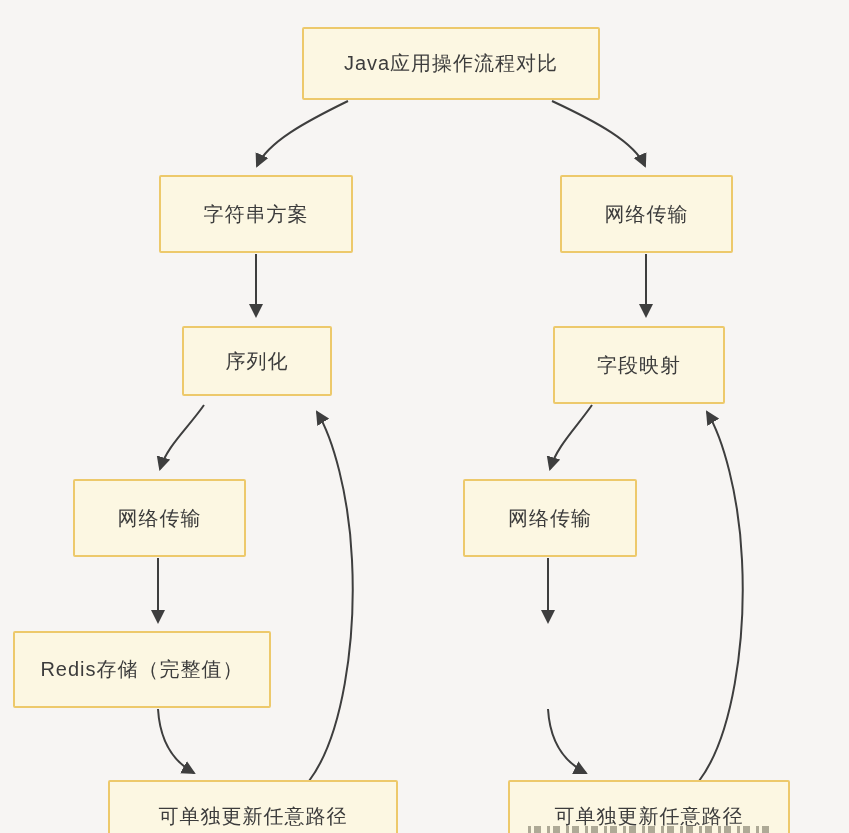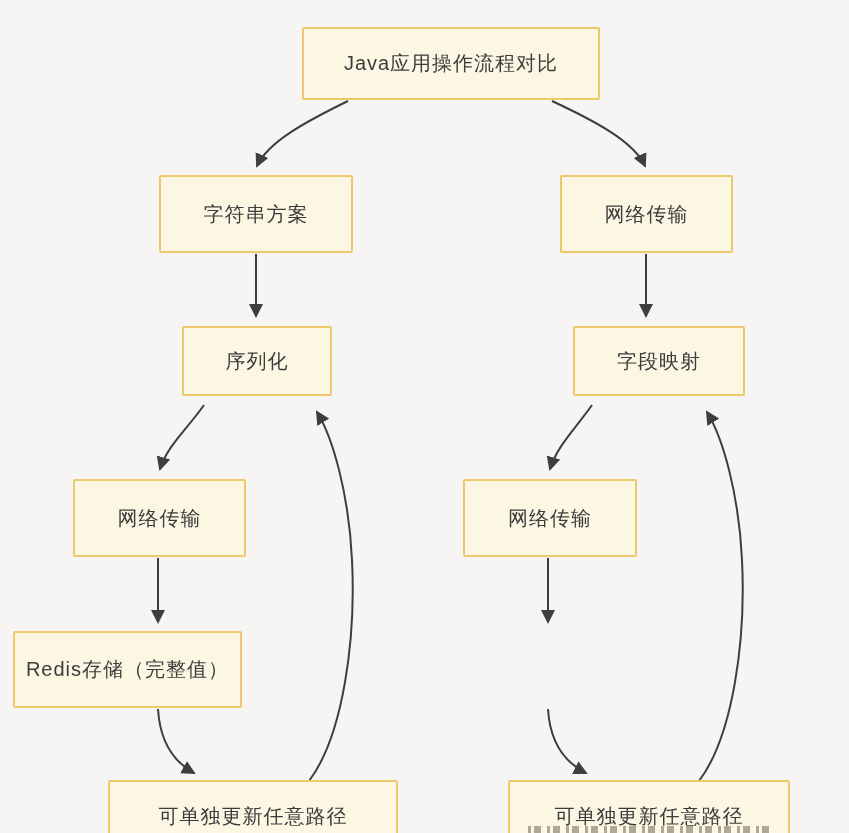--- a/index.html
+++ b/index.html
@@ -76,33 +76,33 @@
   </div>
 
   <div class="node" style="left:560px;top:175px;width:173px;height:78px">
     <span class="node-label">网络传输</span>
   </div>
 
   <div class="node" style="left:182px;top:326px;width:150px;height:70px">
     <span class="node-label">序列化</span>
   </div>
 
-  <div class="node" style="left:573px;top:326px;width:172px;height:70px">
+  <div class="node" style="left:553px;top:326px;width:172px;height:78px">
     <span class="node-label">字段映射</span>
   </div>
 
   <div class="node" style="left:73px;top:479px;width:173px;height:78px">
     <span class="node-label">网络传输</span>
   </div>
 
   <div class="node" style="left:463px;top:479px;width:174px;height:78px">
     <span class="node-label">网络传输</span>
   </div>
 
-  <div class="node" style="left:13px;top:631px;width:229px;height:77px">
+  <div class="node" style="left:13px;top:631px;width:258px;height:77px">
     <span class="node-label">Redis存储（完整值）</span>
   </div>
 
 
   <div class="node" style="left:108px;top:780px;width:290px;height:72px">
     <span class="node-label">可单独更新任意路径</span>
   </div>
 
   <div class="node" style="left:508px;top:780px;width:282px;height:72px">
     <span class="node-label">可单独更新任意路径</span>

